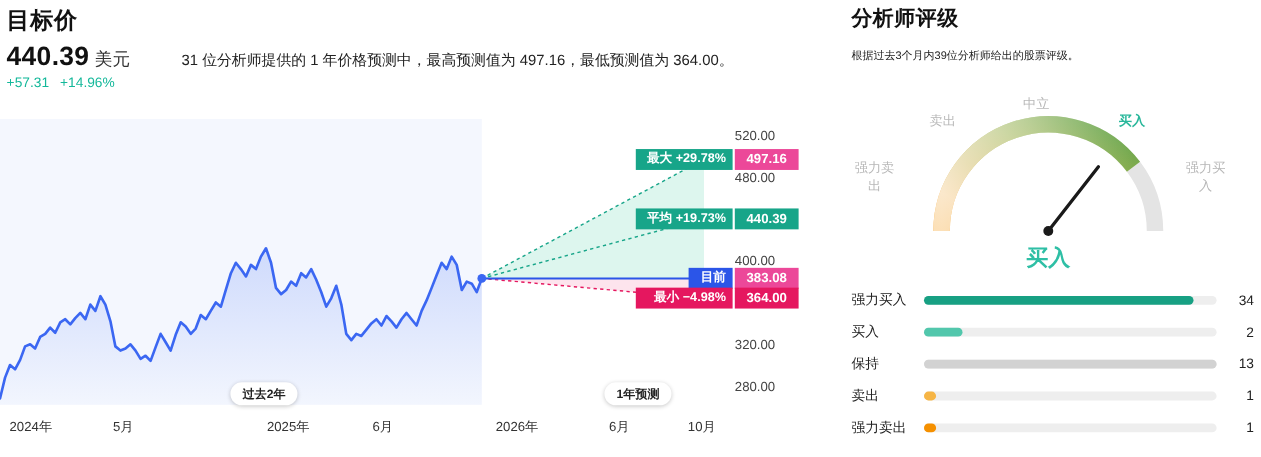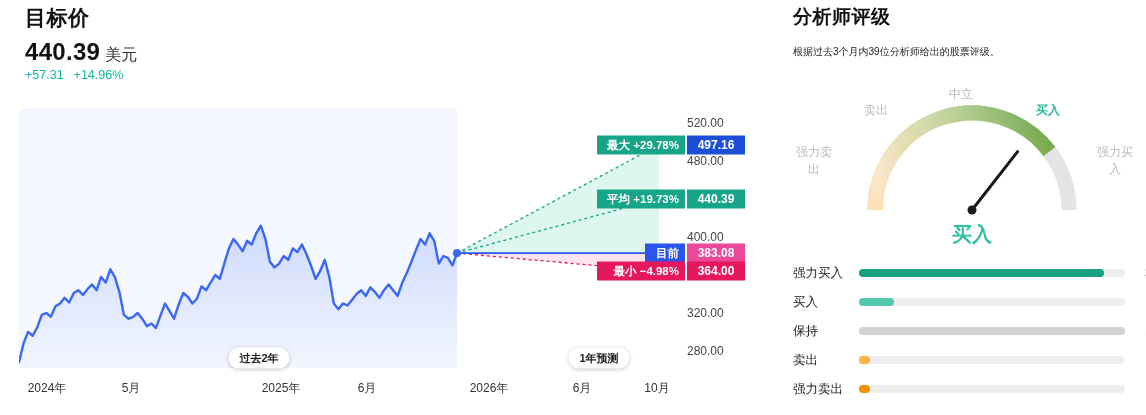--- a/index.html
+++ b/index.html
@@ -3,21 +3,21 @@
 <meta charset="utf-8">
 <style>
   * { box-sizing: border-box; margin: 0; padding: 0; }
   html, body {
     width: 1146px; height: 415px;
     background: #ffffff;
     font-family: "Liberation Sans", "DejaVu Sans", sans-serif;
     color: #1b1b1b;
     overflow: hidden;
   }
-  .page { position: relative; width: 924px; height: 415px; margin-left: 19px; }
+  .page { position: relative; width: 924px; height: 415px; }
 
   
   .left-panel { position: absolute; left: 0; top: 0; width: 740px; height: 415px; }
 
   .lp-title {
     position: absolute; left: 6px; top: 4px;
     font-size: 21px; font-weight: bold; letter-spacing: .5px;
     color: #111;
   }
   .price-row {
@@ -125,20 +125,21 @@
     <div class="price-row">
       <span class="price-main">440.39</span>
       <span class="price-cur">美元</span>
     </div>
 
     <div class="change-row">
       <span>+57.31</span>
       <span>+14.96%</span>
     </div>
 
+    <div class="desc">31 位分析师提供的 1 年价格预测中，最高预测值为 497.16，最低预测值为 364.00。</div>
 
     <div class="chart-wrap">
       <svg class="chart-svg" width="740" height="280" viewBox="0 0 740 280">
         <defs>
           <linearGradient id="histFill" x1="0" y1="0" x2="0" y2="1">
             <stop offset="0%" stop-color="#4a74f5" stop-opacity="0.22"></stop>
             <stop offset="100%" stop-color="#4a74f5" stop-opacity="0.01"></stop>
           </linearGradient>
           <clipPath id="plotClip">
               <rect x="0" y="0" width="665" height="260"></rect>
@@ -164,21 +165,21 @@
       <div class="ylabels" id="ylabels">
           <div class="ytick" style="top: 242.92px;">280.00</div>
           <div class="ytick" style="top: 204.964px;">320.00</div>
           <div class="ytick" style="top: 129.051px;">400.00</div>
           <div class="ytick" style="top: 53.1387px;">480.00</div>
           <div class="ytick" style="top: 15.1825px;">520.00</div>
         </div>
 
       <div id="badges">
           <div class="tagbadge" style="top: 36.8555px; left: 578px; width: 88px; background: rgb(23, 165, 137);">最大 +29.78%</div>
-          <div class="vbadge" style="top: 36.8555px; left: 668px; width: 58px; background: #1d4ed8;">497.16</div>
+          <div class="vbadge" style="top: 36.8555px; left: 668px; width: 58px; background: #ec4899;">497.16</div>
           <div class="tagbadge" style="top: 90.7248px; left: 578px; width: 88px; background: rgb(23, 165, 137);">平均 +19.73%</div>
           <div class="vbadge" style="top: 90.7248px; left: 668px; width: 58px; background: rgb(23, 165, 137);">440.39</div>
           <div class="tagbadge" style="top: 145.107px; left: 626px; width: 40px; background: rgb(43, 85, 232);">目前</div>
           <div class="vbadge" style="top: 145.107px; left: 668px; width: 58px; background: #ec4899;">383.08</div>
           <div class="tagbadge" style="top: 163.212px; left: 578px; width: 88px; background: rgb(229, 23, 95);">最小 −4.98%</div>
           <div class="vbadge" style="top: 163.212px; left: 668px; width: 58px; background: rgb(229, 23, 95);">364.00</div>
         </div>
 
       <div class="xlabels" id="xlabels">
           <div class="xtick" style="left: 28px;">2024年</div>

